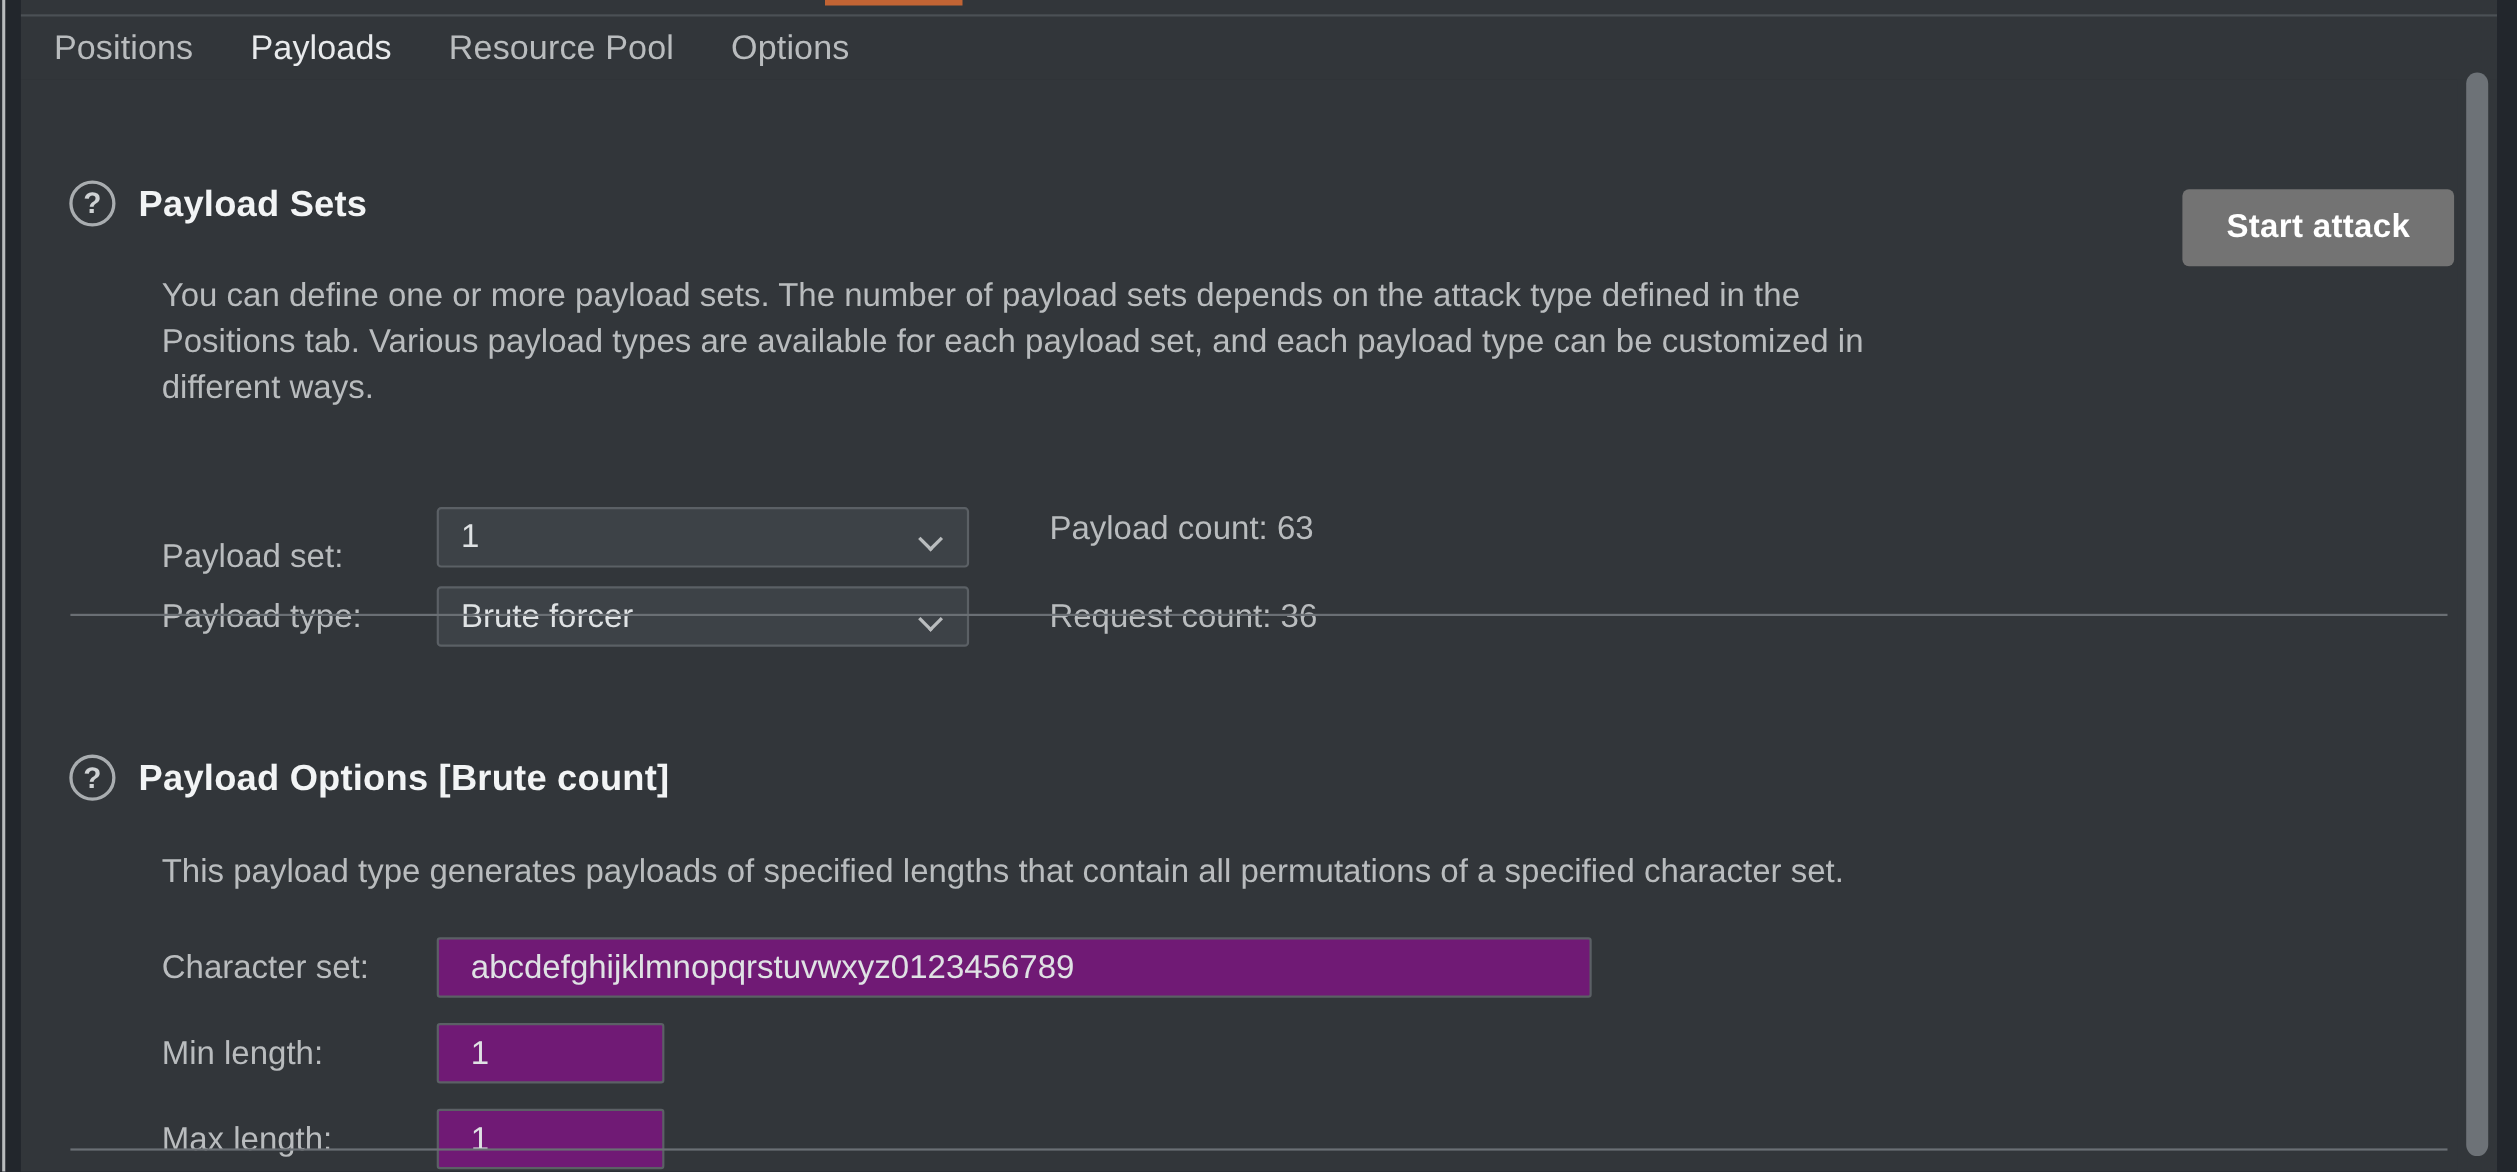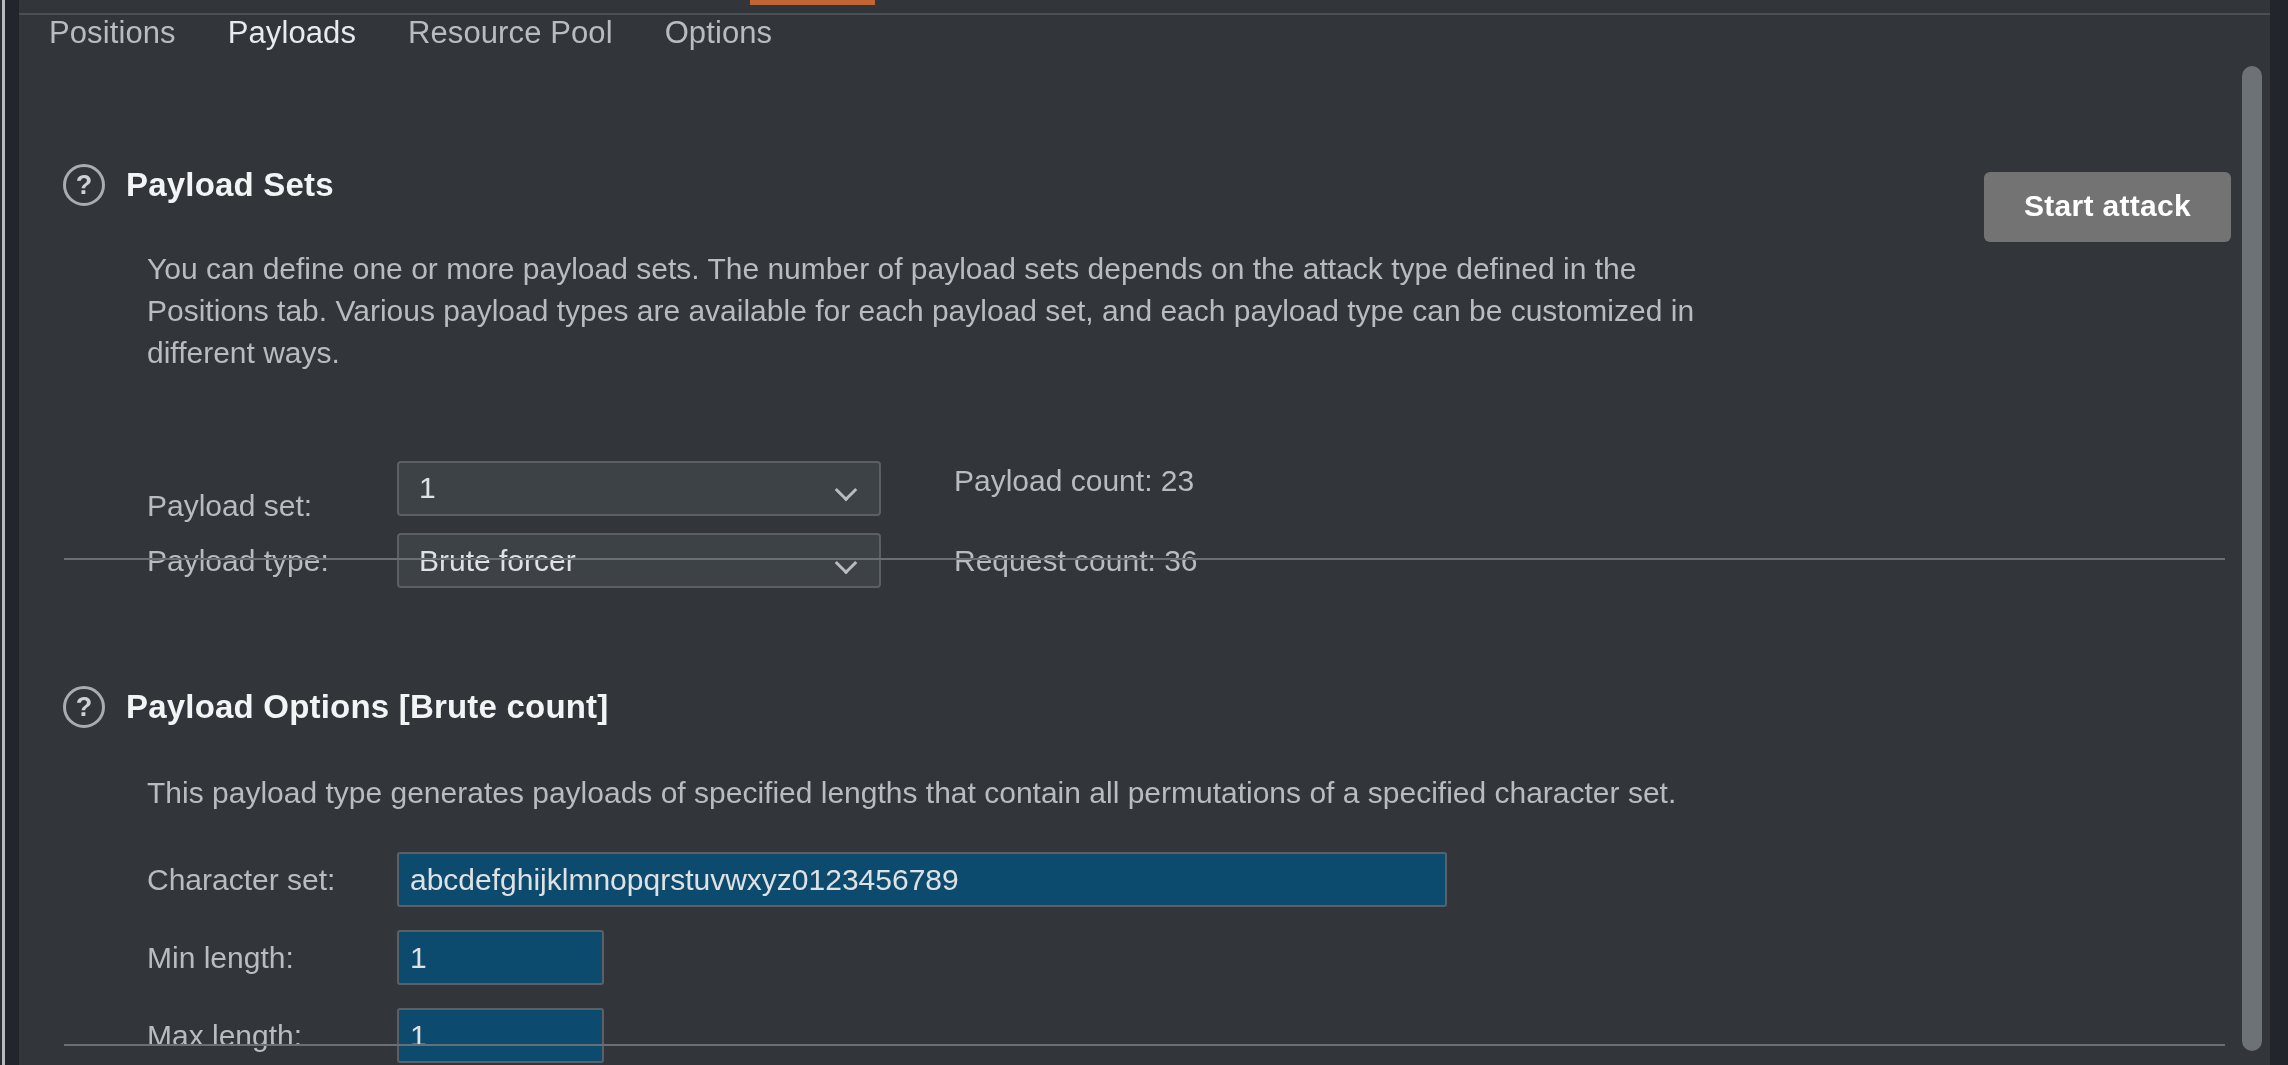--- a/index.html
+++ b/index.html
@@ -64,21 +64,21 @@
   .tabs {
     position: absolute;
     left: 0; right: 0; top: 15px; bottom: 0;
     display: flex;
     align-items: center;
   }
   .tab {
     position: relative;
     height: 100%;
     display: flex;
-    align-items: flex-start;
+    align-items: center;
     padding: 16px 26px;
     font-size: 31px;
     color: #b9bcbe;
     letter-spacing: 0.1px;
     cursor: default;
     white-space: nowrap;
   }
   .tab:first-child { padding-left: 30px; }
   .tab.active { color: #e8eaec; }
   .tab.active::after {
@@ -195,28 +195,28 @@
   .combo .chev::before {
     content: "";
     position: absolute;
     left: 1px; top: 0;
     width: 13px; height: 13px;
     border-right: 3px solid #b9bcbe;
     border-bottom: 3px solid #b9bcbe;
     transform: rotate(45deg);
   }
   .textinput {
-    background: #0c4a6e;
+    background: #701a75;
     border: 2px solid #5b6065;
     border-radius: 3px;
     height: 55px;
     box-sizing: border-box;
     display: flex;
     align-items: center;
-    padding: 0 11px;
+    padding: 0 29px;
     font-size: 30px;
     color: #dfe2e4;
     cursor: text;
     overflow: hidden;
     white-space: nowrap;
   }
   .count-text {
     position: absolute;
     font-size: 30px;
     color: #b9bcbe;
@@ -294,21 +294,21 @@
         <div class="line">different ways.</div>
       </div>
 
       <div class="form-row" style="top:381px;">
         <div class="field-label" style="width:250px;margin-top:36px;">Payload set:</div>
         <div class="combo" style="width:484px;">
           <span>1</span>
           <span class="chev"></span>
         </div>
       </div>
-      <div class="count-text" style="top:392px; left:935px;">Payload count: 23</div>
+      <div class="count-text" style="top:392px; left:935px;">Payload count: 63</div>
 
       <div class="form-row" style="top:461px;">
         <div class="field-label" style="width:250px;">Payload type:</div>
         <div class="combo" style="width:484px;">
           <span>Brute forcer</span>
           <span class="chev"></span>
         </div>
       </div>
       <div class="count-text" style="top:472px; left:935px;">Request count: 36</div>
 

